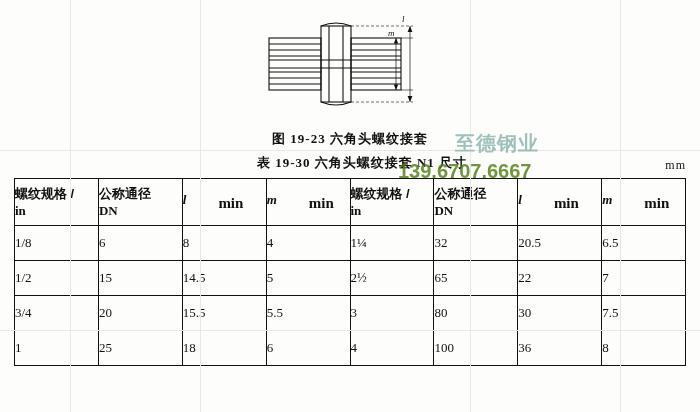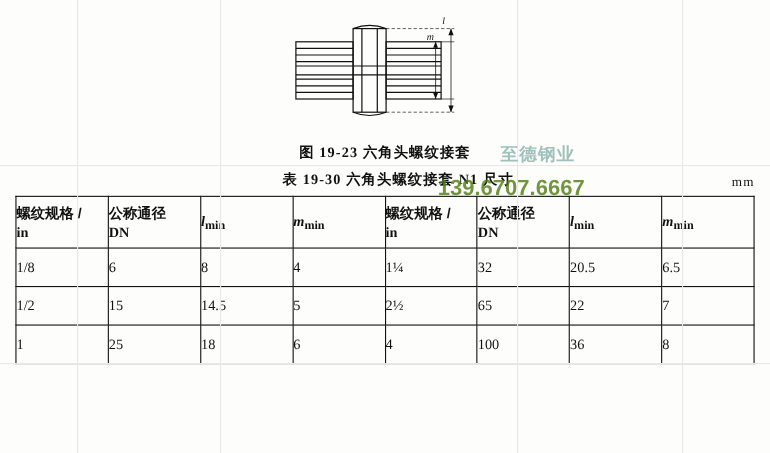--- a/index.html
+++ b/index.html
@@ -54,21 +54,21 @@
     font-size:12px;
     font-weight:normal;
     font-family:"Liberation Serif", serif;
   }
 
   
   .watermark{
     position:absolute;
     left:455px; top:130px;
     font-family:"Liberation Sans", sans-serif;
-    font-size:16px;
+    font-size:20px;
     font-weight:bold;
     color:#8fb7b0;
     opacity:.85;
     letter-spacing:1px;
     pointer-events:none;
   }
   .watermark2{
     position:absolute;
     left:398px; top:160px;
     font-family:"Liberation Sans", sans-serif;
@@ -96,21 +96,21 @@
     padding:0;
     font-family:"Liberation Serif", serif;
   }
   table.spec th{
     font-weight:bold;
     height:46px;
     font-size:13px;
   }
   .hdr-cn{font-family:"Liberation Sans", sans-serif;font-size:13px;font-weight:bold;}
   .ital{font-style:italic;font-family:"Liberation Serif",serif;}
-  .sub{font-size:11px;vertical-align:sub;font-style:normal;}
+  .sub{font-size:15px;vertical-align:sub;font-style:normal;margin-left:32px;}
 </style>
 </head>
 <body>
 
 <div class="scan-line v1"></div>
 <div class="scan-line v2"></div>
 <div class="scan-line v3"></div>
 <div class="scan-line v4"></div>
 <div class="scan-line h1"></div>
 <div class="scan-line h2"></div>
@@ -224,20 +224,30 @@
       <td>1/2</td>
       <td>15</td>
       <td>14.5</td>
       <td>5</td>
       <td>2½</td>
       <td>65</td>
       <td>22</td>
       <td>7</td>
     </tr>
     <tr>
+      <td>3/4</td>
+      <td>20</td>
+      <td>15.5</td>
+      <td>5.5</td>
+      <td>3</td>
+      <td>80</td>
+      <td>30</td>
+      <td>7.5</td>
+    </tr>
+    <tr>
       <td>1</td>
       <td>25</td>
       <td>18</td>
       <td>6</td>
       <td>4</td>
       <td>100</td>
       <td>36</td>
       <td>8</td>
     </tr>
   </tbody>

